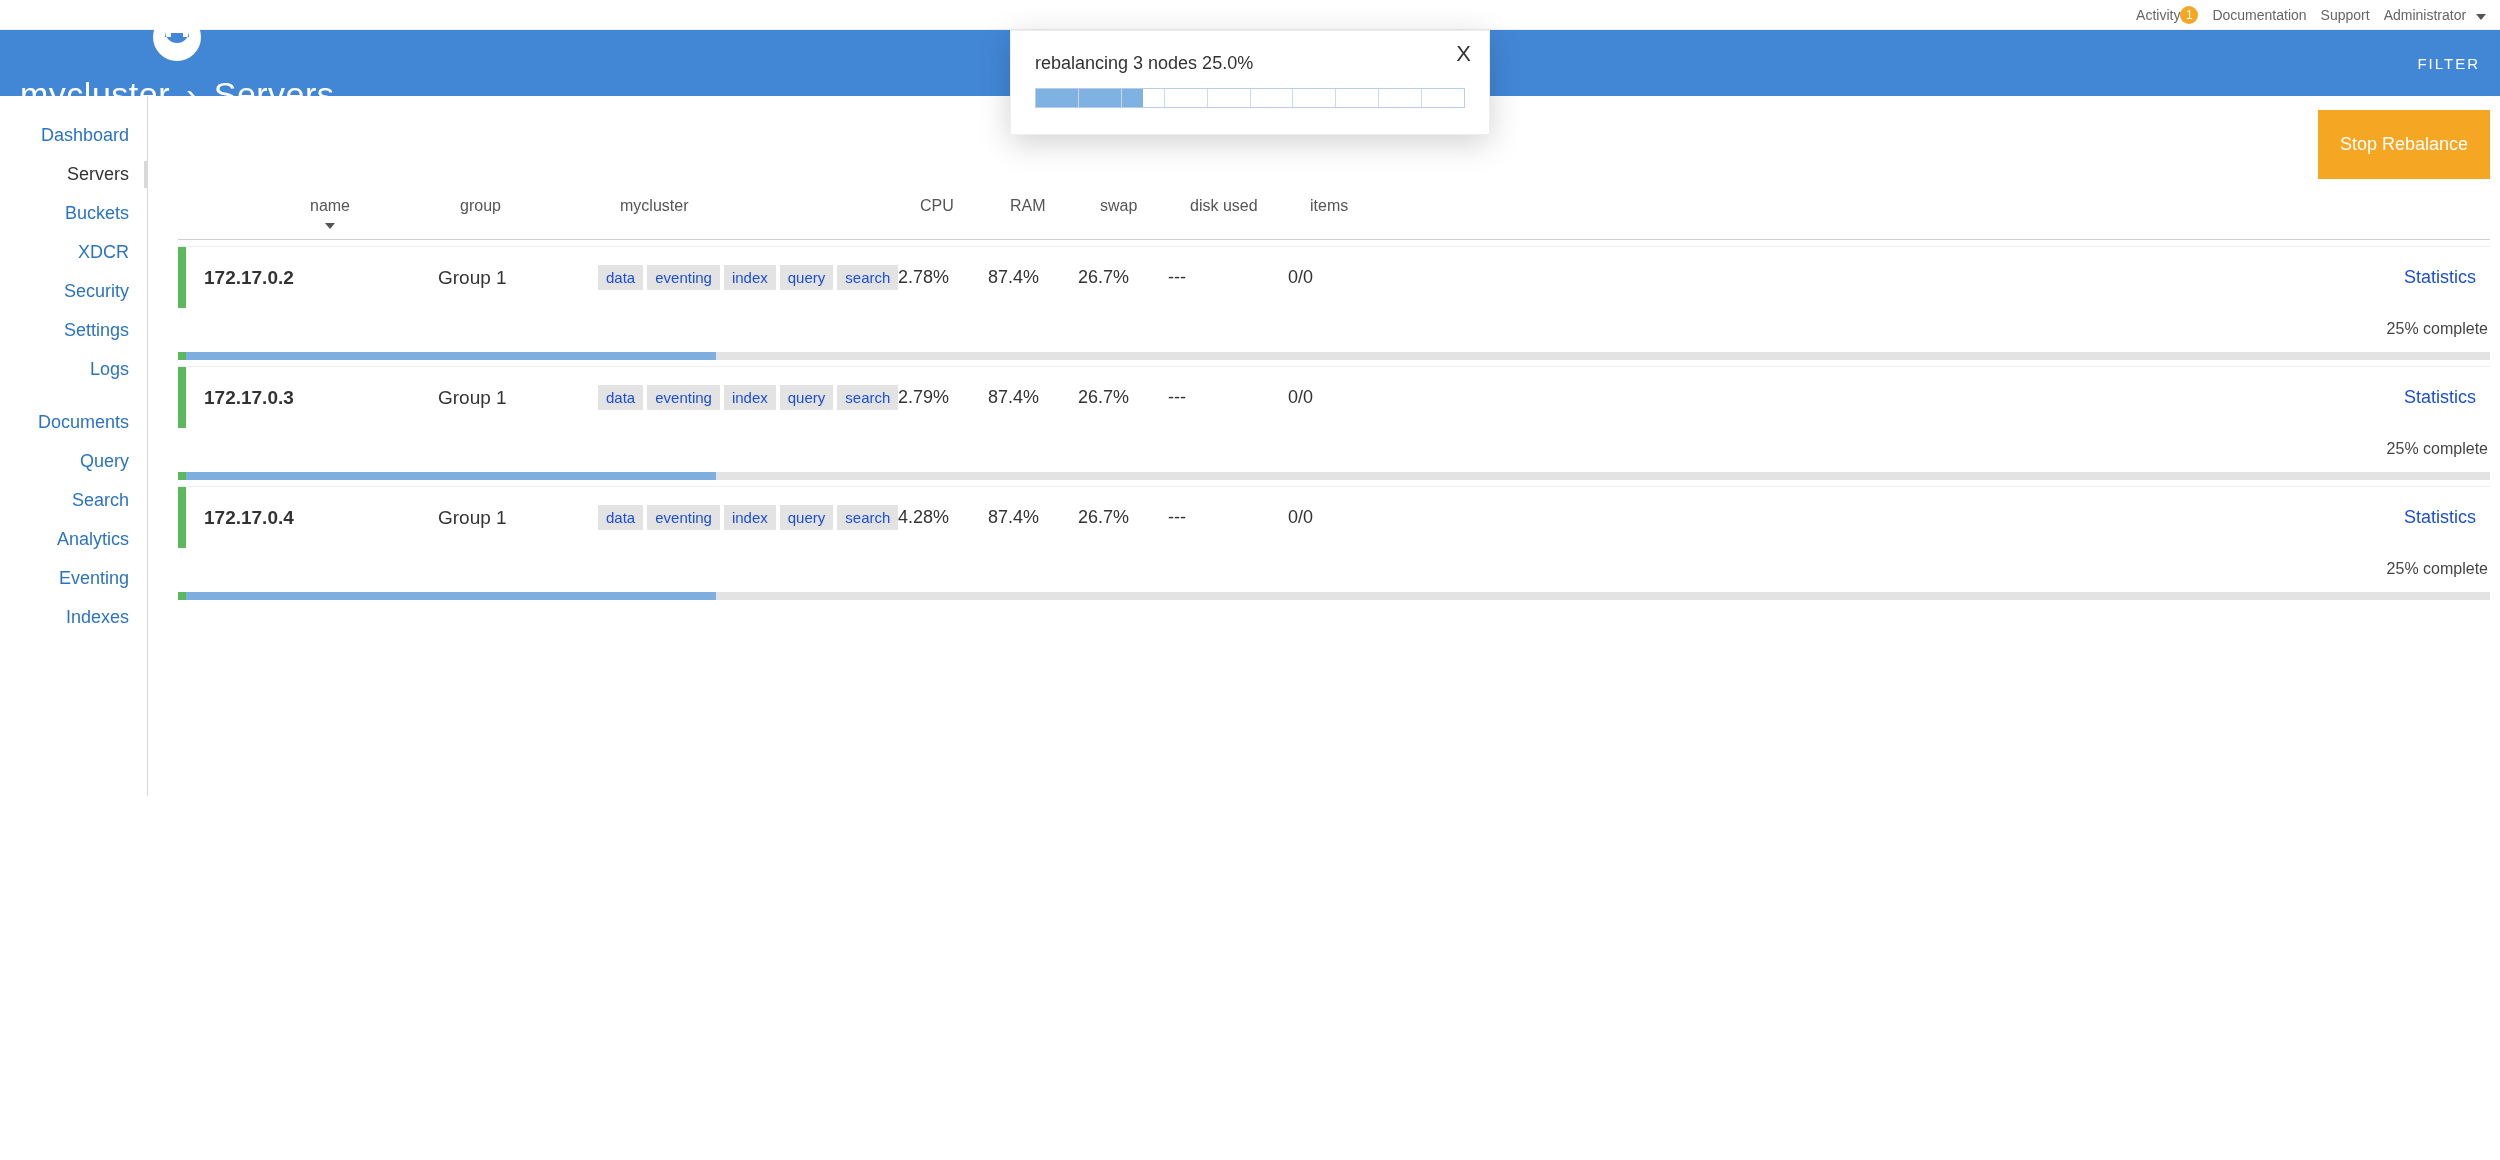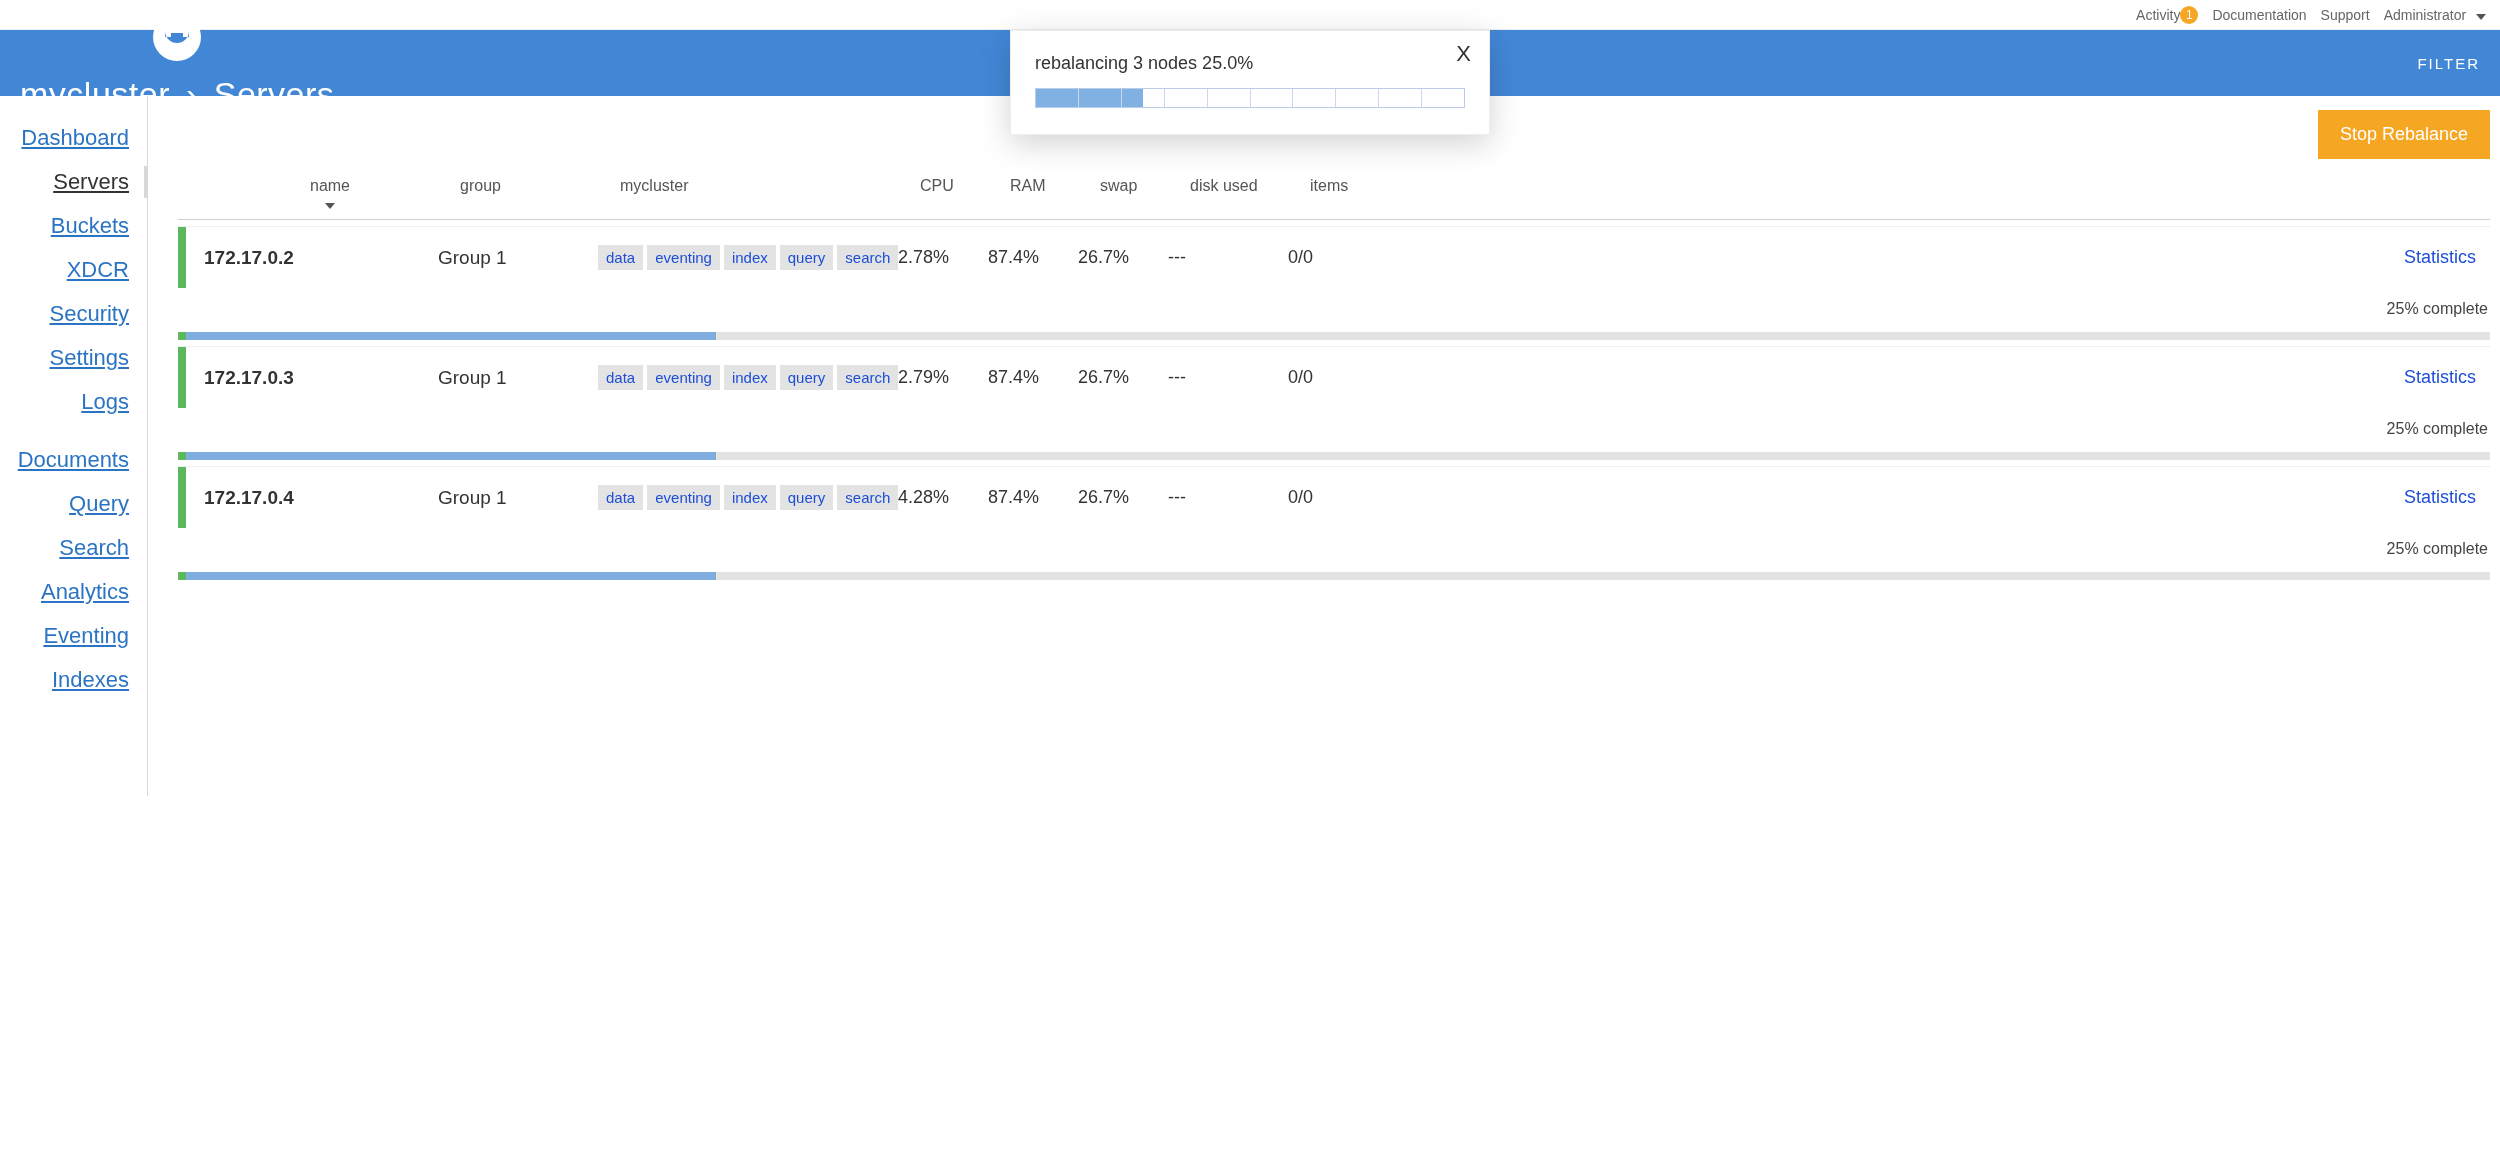--- a/index.html
+++ b/index.html
@@ -37,35 +37,35 @@
 .breadcrumb .sep { margin: 0 6px; }
 .filter-link { color: #fff; letter-spacing: 2px; font-size: 15px; text-decoration: none; cursor: pointer; }
 
 .layout { display: flex; }
 .sidebar {
   width: 148px; border-right: 1px solid #d8d8d8; padding-top: 20px;
   min-height: 700px;
 }
 .sidebar ul { list-style: none; }
 .sidebar li {
-  padding: 9px 18px 9px 0; text-align: right; font-size: 22px;
-  color: #2b74c4; cursor: pointer; text-decoration: underline;
+  padding: 9px 18px 9px 0; text-align: right; font-size: 18px;
+  color: #2b74c4; cursor: pointer;
 }
 .sidebar li.active { color: #333; position: relative; }
 .sidebar li.active::after {
   content: ""; position: absolute; right: -1px; top: 6px; bottom: 6px;
   width: 4px; background: #d8d8d8;
 }
 .sidebar li.spacer { height: 14px; padding: 0; cursor: default; }
 
 .main { flex: 1; padding: 14px 10px 0 30px; position: relative; }
 .actionbar { display: flex; justify-content: flex-end; margin-bottom: 10px; }
 .btn-warning {
   background: #f5a623; color: #fff; border: none;
-  font-size: 18px; padding: 14px 22px; cursor: pointer;
+  font-size: 18px; padding: 24px 22px; cursor: pointer;
 }
 
 .table-head {
   display: grid;
   grid-template-columns: 260px 160px 300px 90px 90px 90px 120px 120px 1fr;
   padding: 8px 14px 10px 22px; font-size: 16px; color: #555;
   border-bottom: 1px solid #d0d0d0;
 }
 .th-name { display: flex; align-items: center; gap: 8px; cursor: pointer; flex-direction: column; }
 .sort-caret {

